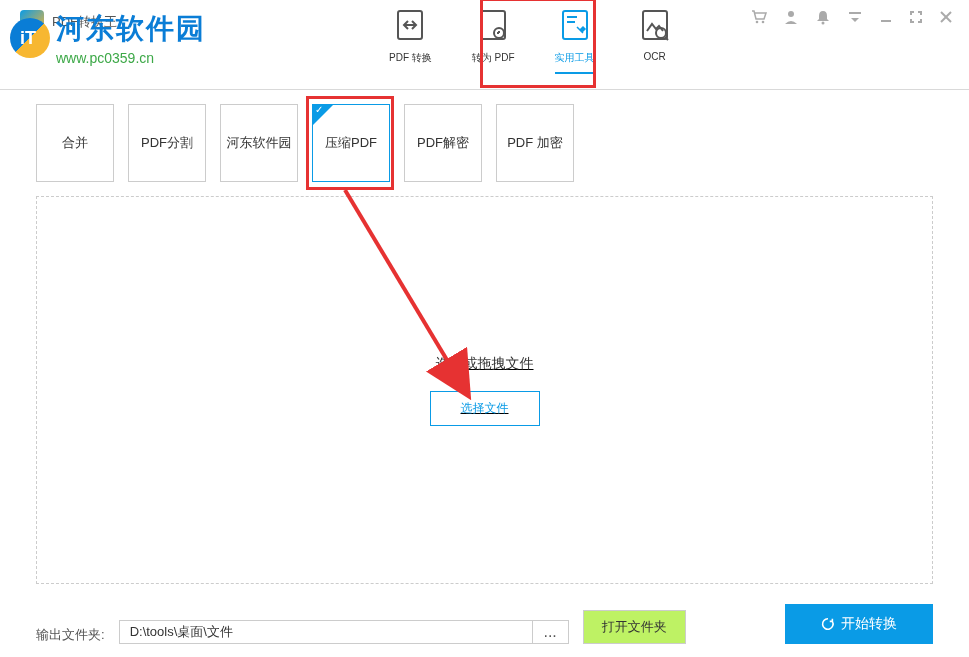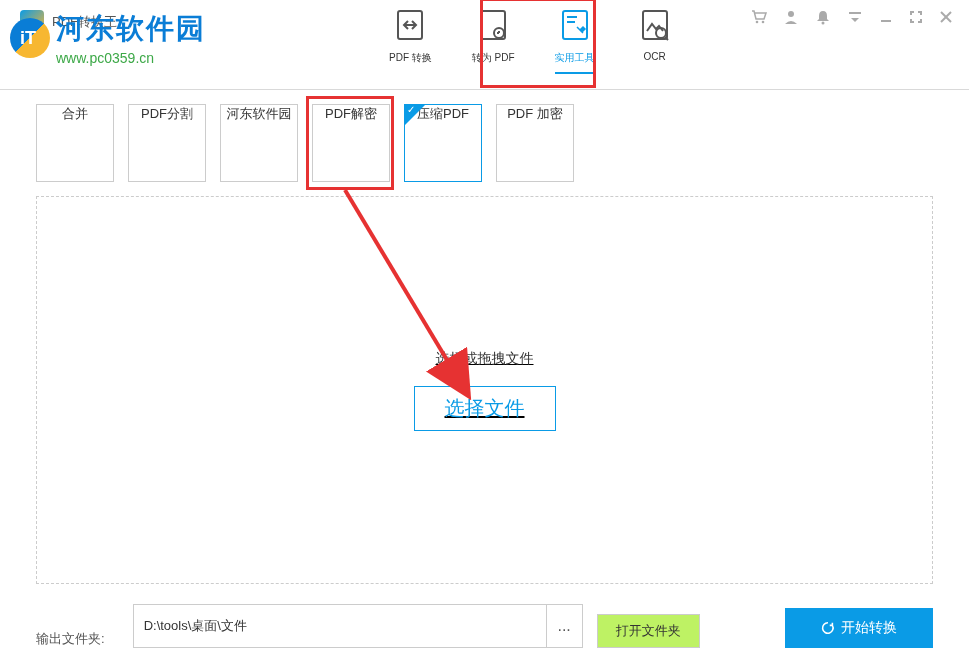--- a/index.html
+++ b/index.html
@@ -133,21 +133,21 @@
       display: flex;
       gap: 14px;
       padding: 14px 36px;
       position: relative;
     }
     .tool-card {
       width: 78px;
       height: 78px;
       border: 1px solid #ccc;
       display: flex;
-      align-items: flex-start;
+      align-items: center;
       justify-content: center;
       font-size: 13px;
       color: #333;
       cursor: pointer;
       background: #fff;
       position: relative;
     }
     .tool-card.selected {
       border: 1px solid #0a9be6;
     }
@@ -192,21 +192,21 @@
     .drop-label {
       font-size: 14px;
       color: #333;
       margin-bottom: 18px;
     }
     .select-file-btn {
       border: 1px solid #0a9be6;
       color: #0a9be6;
       background: #fff;
       padding: 8px 30px;
-      font-size: 20px;
+      font-size: 12px;
       cursor: pointer;
     }
     .red-arrow {
       position: absolute;
       pointer-events: none;
       z-index: 500;
     }
     .bottom-bar {
       display: flex;
       align-items: flex-end;
@@ -215,23 +215,22 @@
     }
     .output-label {
       font-size: 13px;
       color: #555;
     }
     .output-path {
       flex: 1;
       display: flex;
       align-items: center;
       border: 1px solid #ccc;
-      height: 44px;
+      height: 24px;
       max-width: 450px;
-      margin-left: 14px;
     }
     .output-path-text {
       flex: 1;
       padding: 0 10px;
       font-size: 13px;
       color: #333;
       border: none;
       outline: none;
       height: 100%;
     }
@@ -380,25 +379,25 @@
 <div class="tool-cards">
   <div class="tool-card">
       <span>合并</span>
     </div>
   <div class="tool-card">
       <span>PDF分割</span>
     </div>
   <div class="tool-card">
       <span>河东软件园</span>
     </div>
+  <div class="tool-card selected">
+      <span>压缩PDF</span>
+    </div>
   <div class="tool-card">
       <span>PDF解密</span>
-    </div>
-  <div class="tool-card selected">
-      <span>压缩PDF</span>
     </div>
   <div class="tool-card">
       <span>PDF 加密</span>
     </div>
 
   <div class="red-box-card"></div>
 </div>
 
 <div class="drop-area">
   <div class="drop-label">选择或拖拽文件</div>

